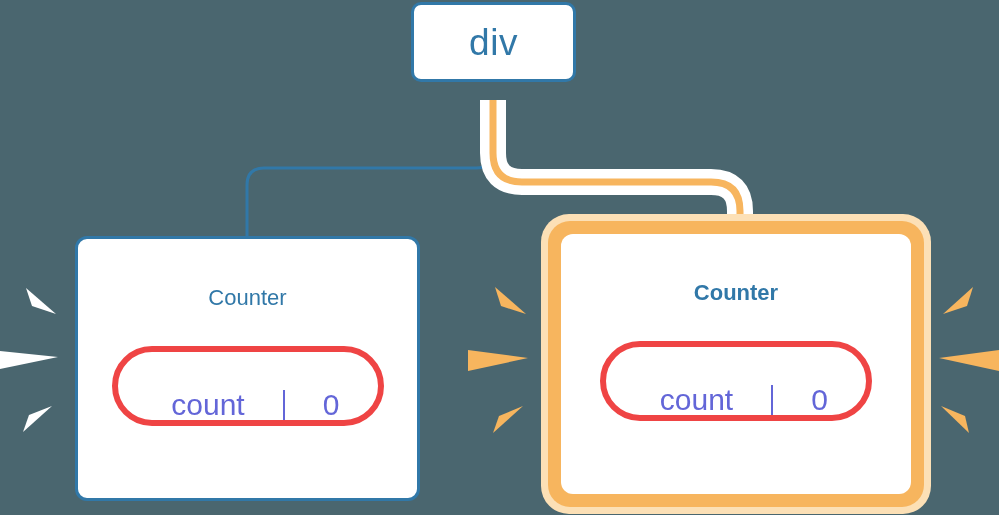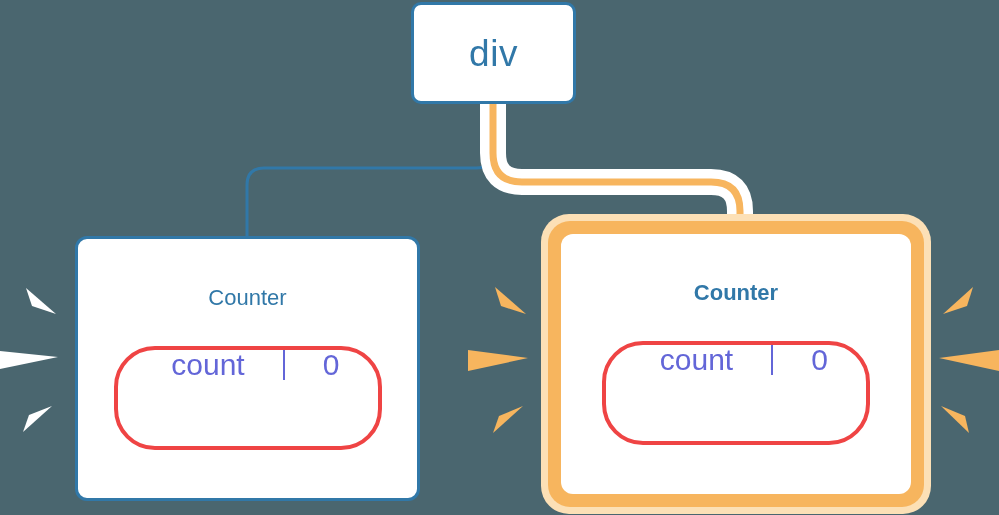--- a/index.html
+++ b/index.html
@@ -34,21 +34,21 @@
     background: #FFFFFF;
     display: flex;
     flex-direction: column;
     align-items: center;
     justify-content: center;
   }
   .node-div {
     left: 411px;
     top: 2px;
     width: 165px;
-    height: 102px;
+    height: 80px;
     border: 3px solid #3178A8;
     border-radius: 10px;
     z-index: 6;
   }
   .node-div .node-title {
     font-size: 37px;
     color: #3178A8;
     font-weight: 400;
     letter-spacing: 0.5px;
     line-height: 1;
@@ -103,23 +103,23 @@
     line-height: 1;
     white-space: nowrap;
   }
   .node-counter-left .node-title { font-weight: 400; }
   .node-counter-right .node-title { font-weight: 700; }
 
   
   .state-pill {
     margin-top: 37px;
     display: flex;
-    align-items: flex-start;
-    height: 104px;
-    border: 4px solid #ef4444;
+    align-items: flex-end;
+    height: 80px;
+    border: 6px solid #ef4444;
     border-radius: 41px;
     box-sizing: border-box;
     background: transparent;
     overflow: hidden;
   }
   .pill-key, .pill-val {
     display: flex;
     align-items: center;
     justify-content: center;
     font-size: 30px;

